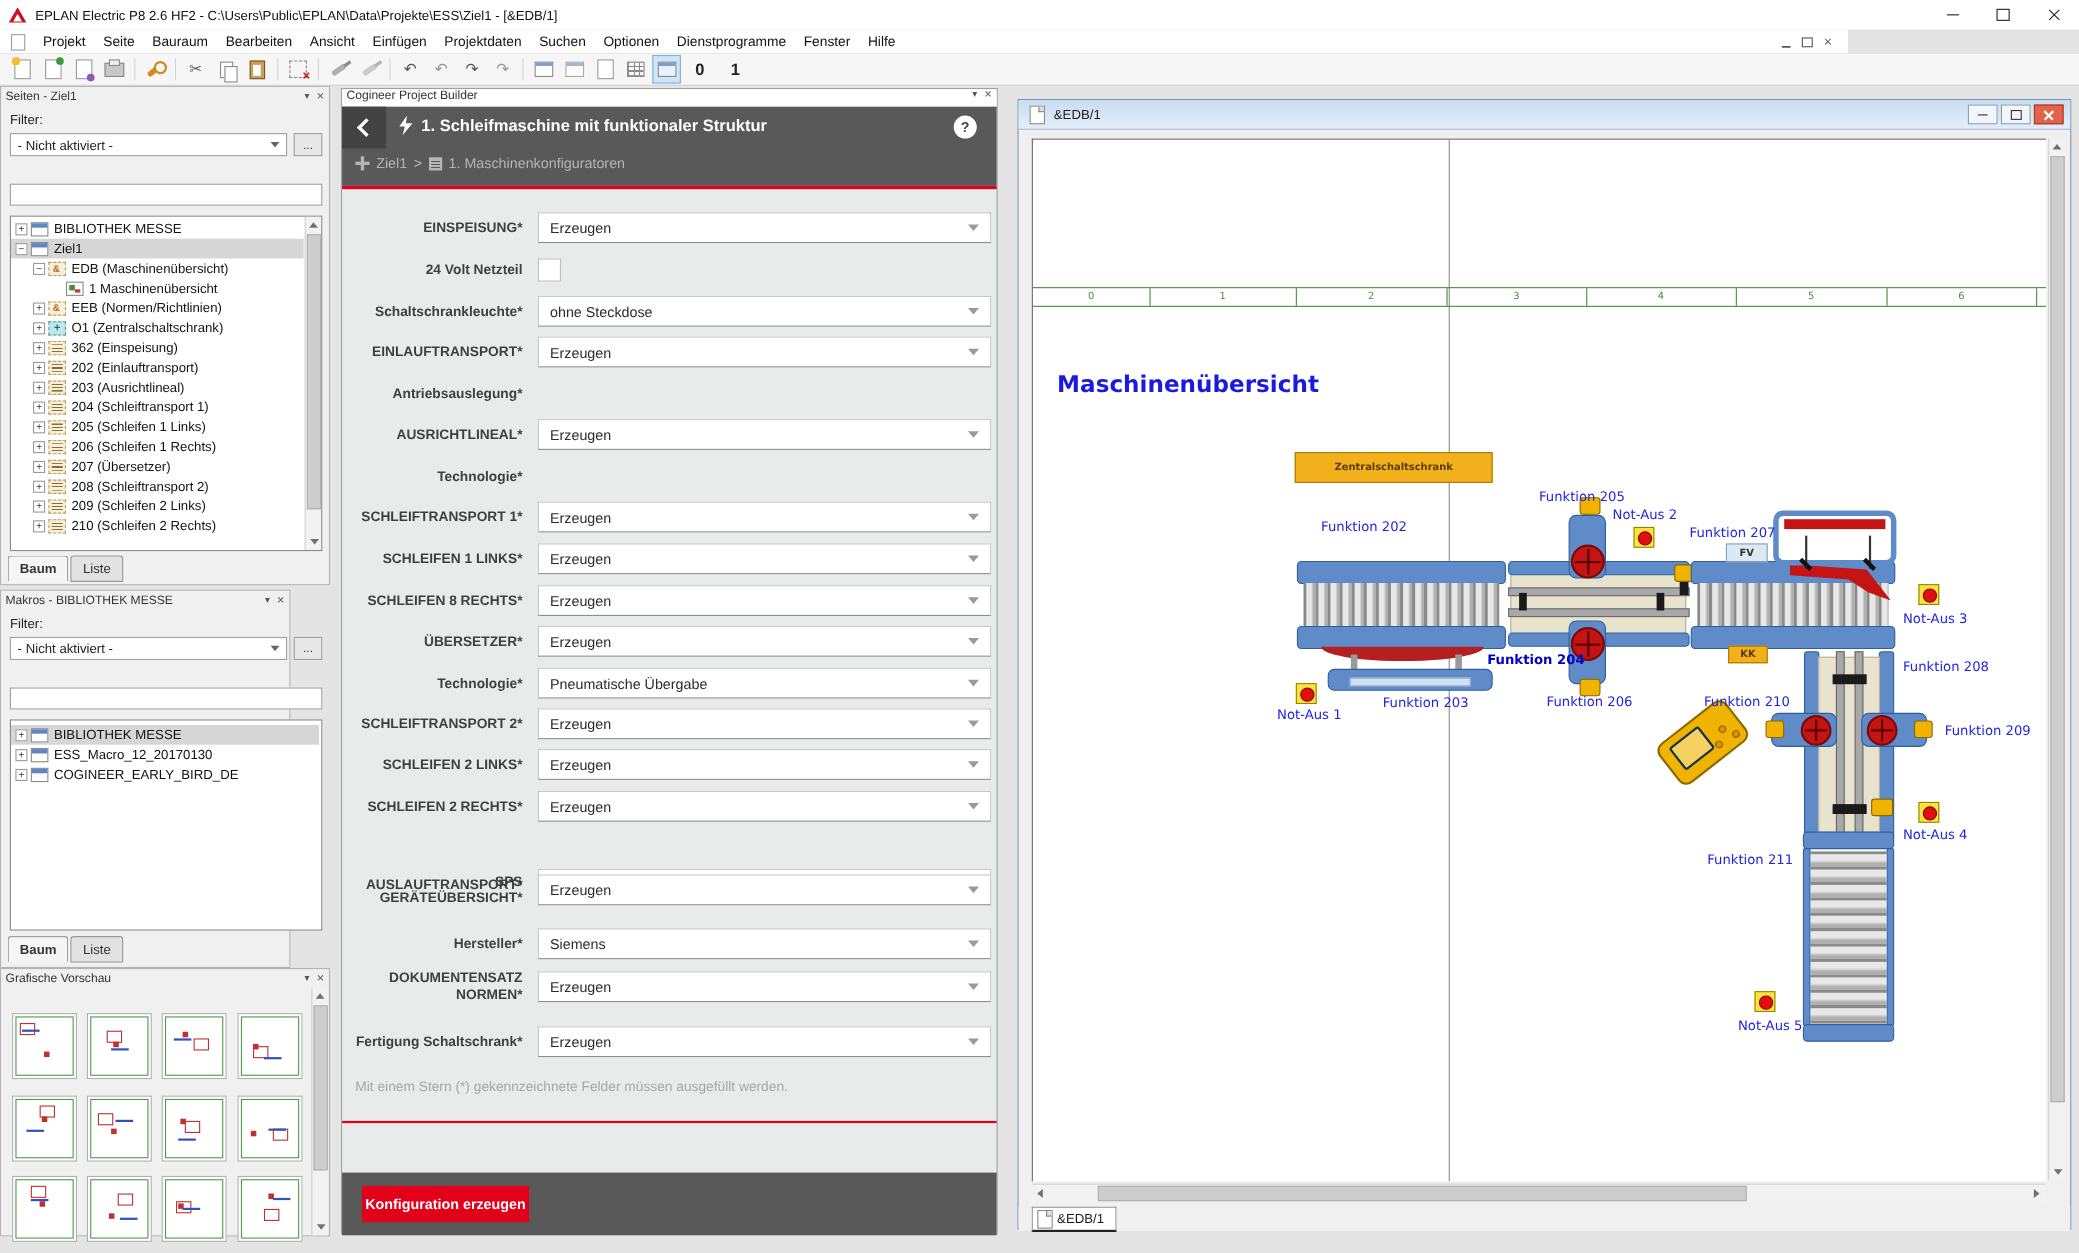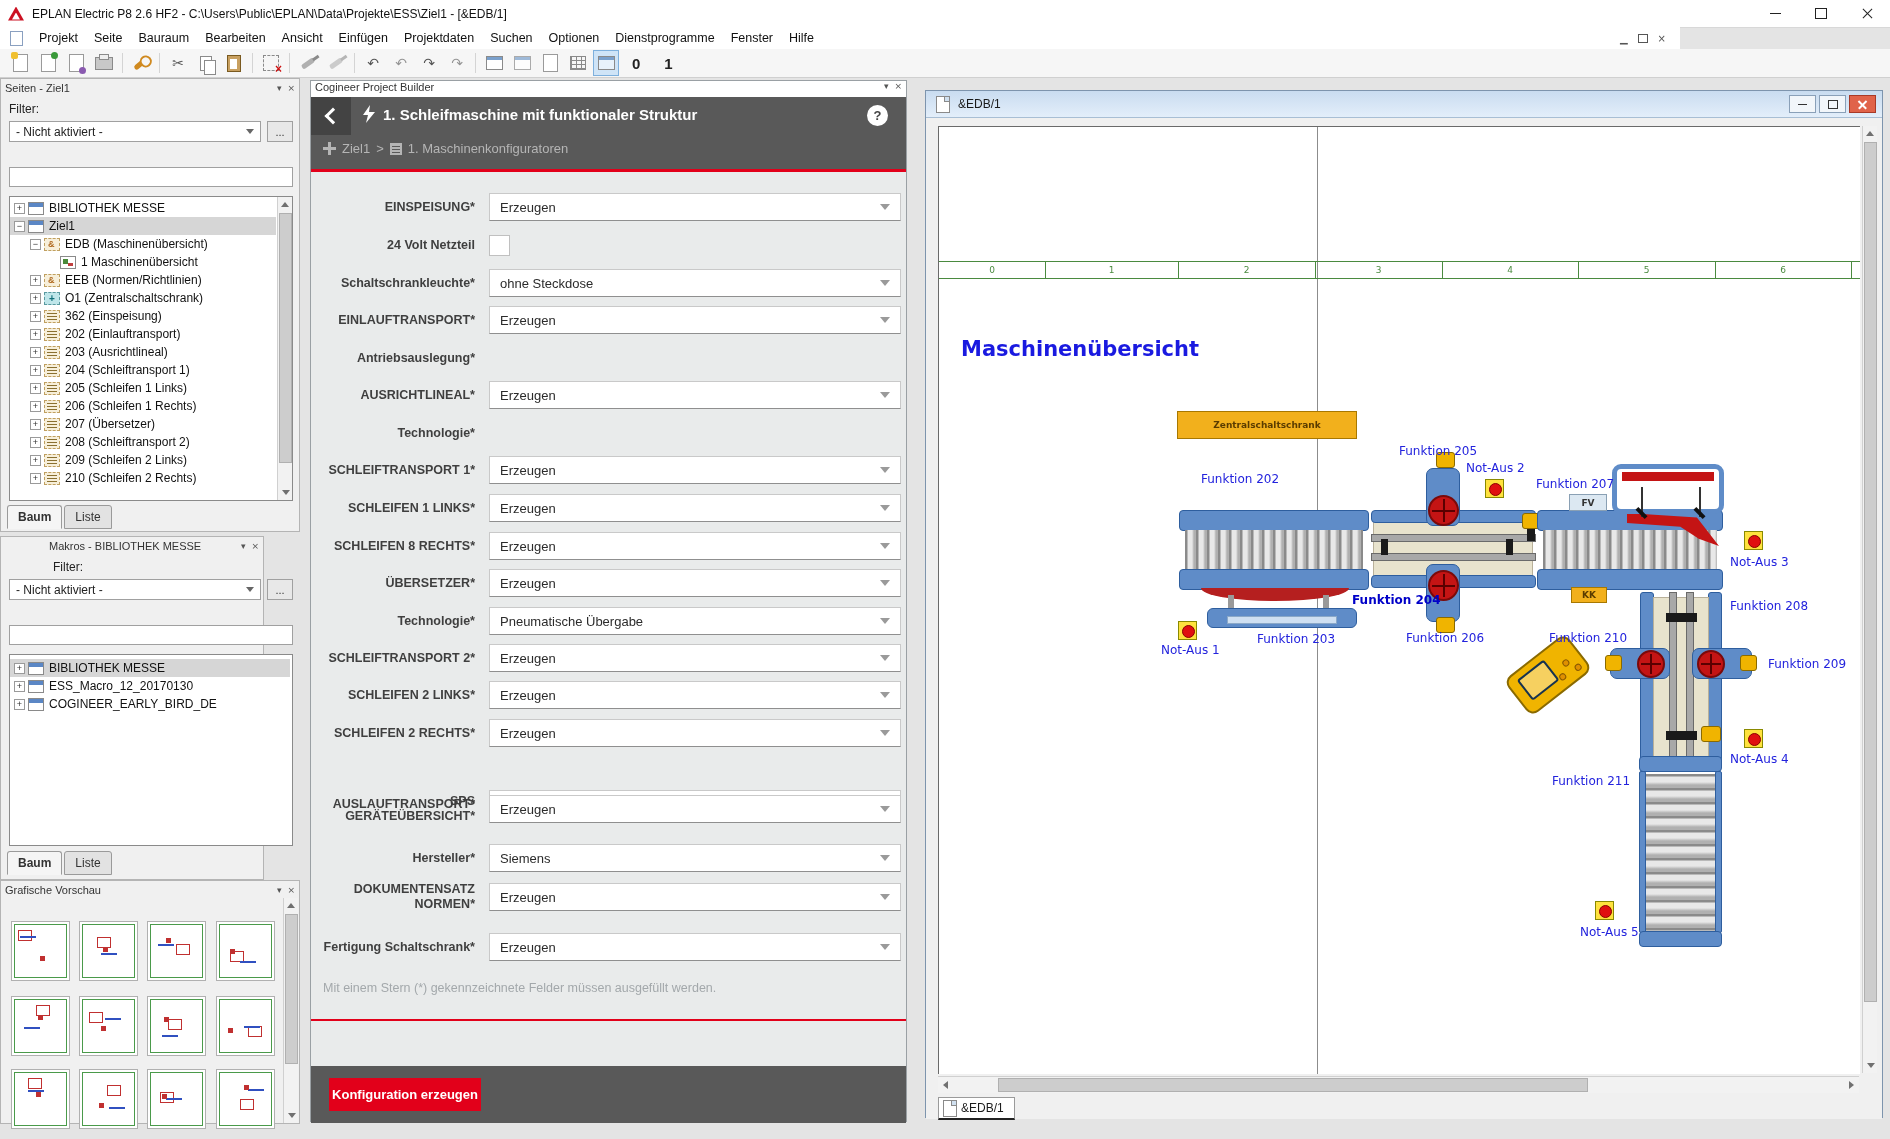--- a/index.html
+++ b/index.html
@@ -419,21 +419,21 @@
             <div class="tri-down"></div>
           </div>
       </div>
     </div>
     <div class="tabs" style="left:6px;top:426px;" id="seiten-tabs">
         <div class="tab active">Baum</div>
         <div class="tab">Liste</div>
       </div>
   </div>
 
-  <div class="panel" style="left:0;top:536px;width:264px;height:344px;padding-left:44px;">
+  <div class="panel" style="left:0;top:536px;width:264px;height:344px;">
     <div class="panel-title">
       <span>Makros - BIBLIOTHEK MESSE</span>
       <span class="panel-mini">
         <span>▾</span>
         <span>×</span>
       </span>
     </div>
     <div class="p-label">Filter:</div>
     <div class="combo" style="left:8px;top:42px;width:252px;">
       <span>- Nicht aktiviert -</span>

